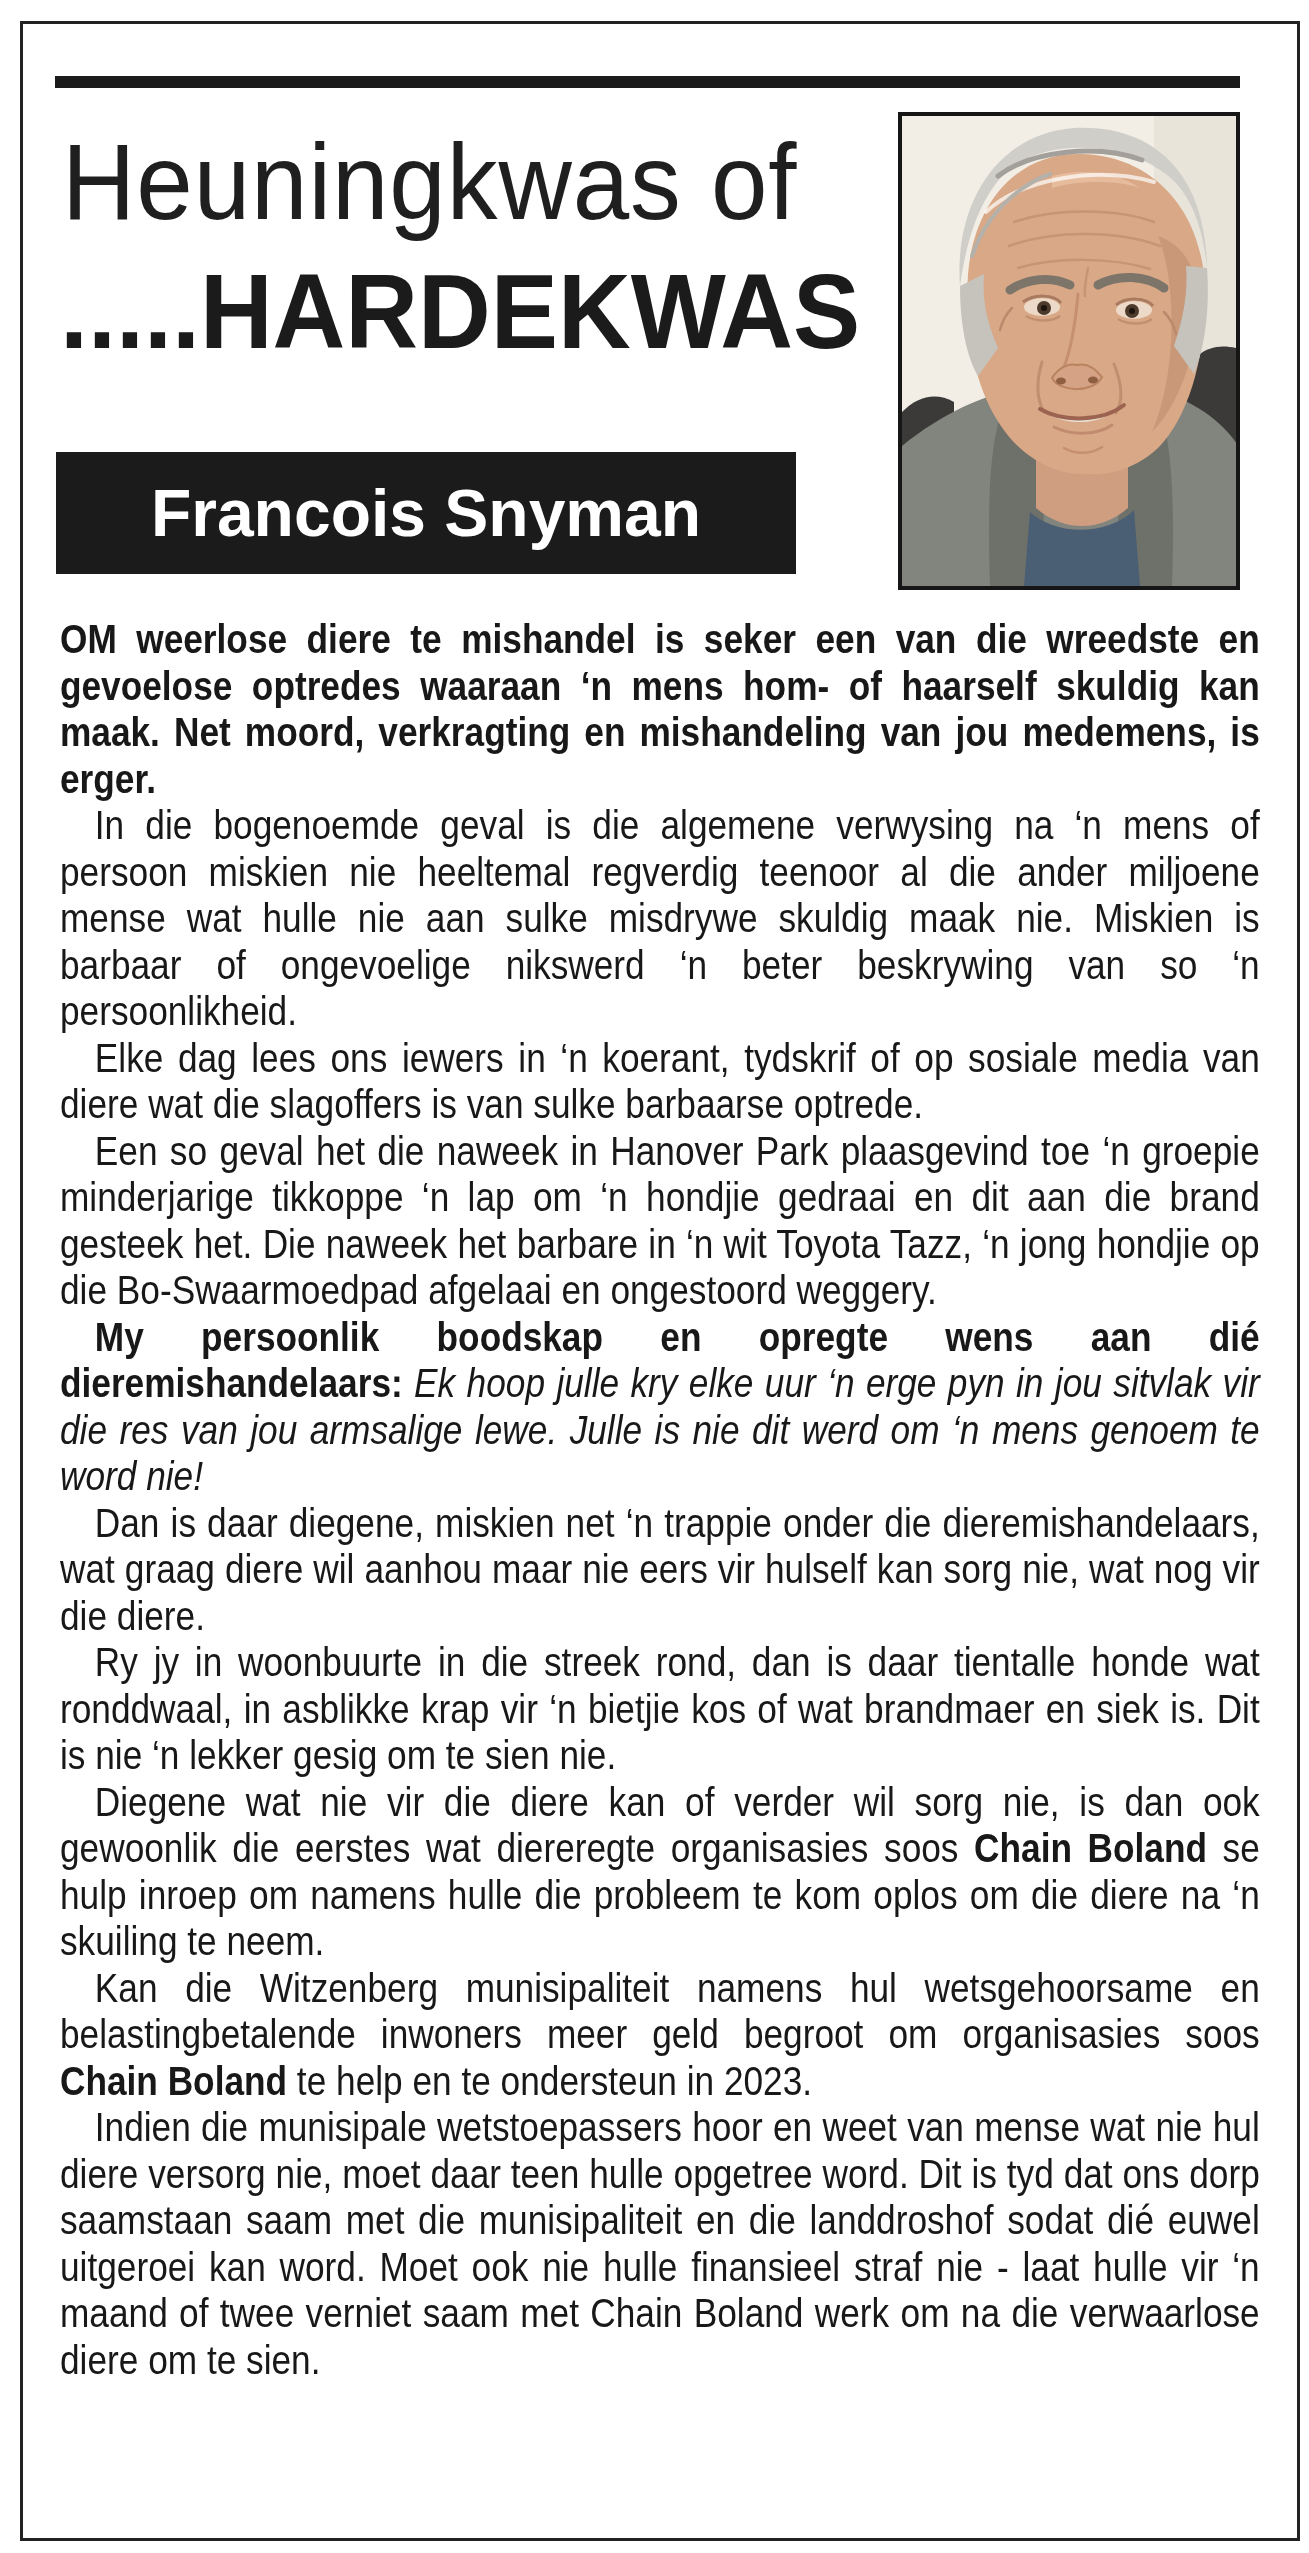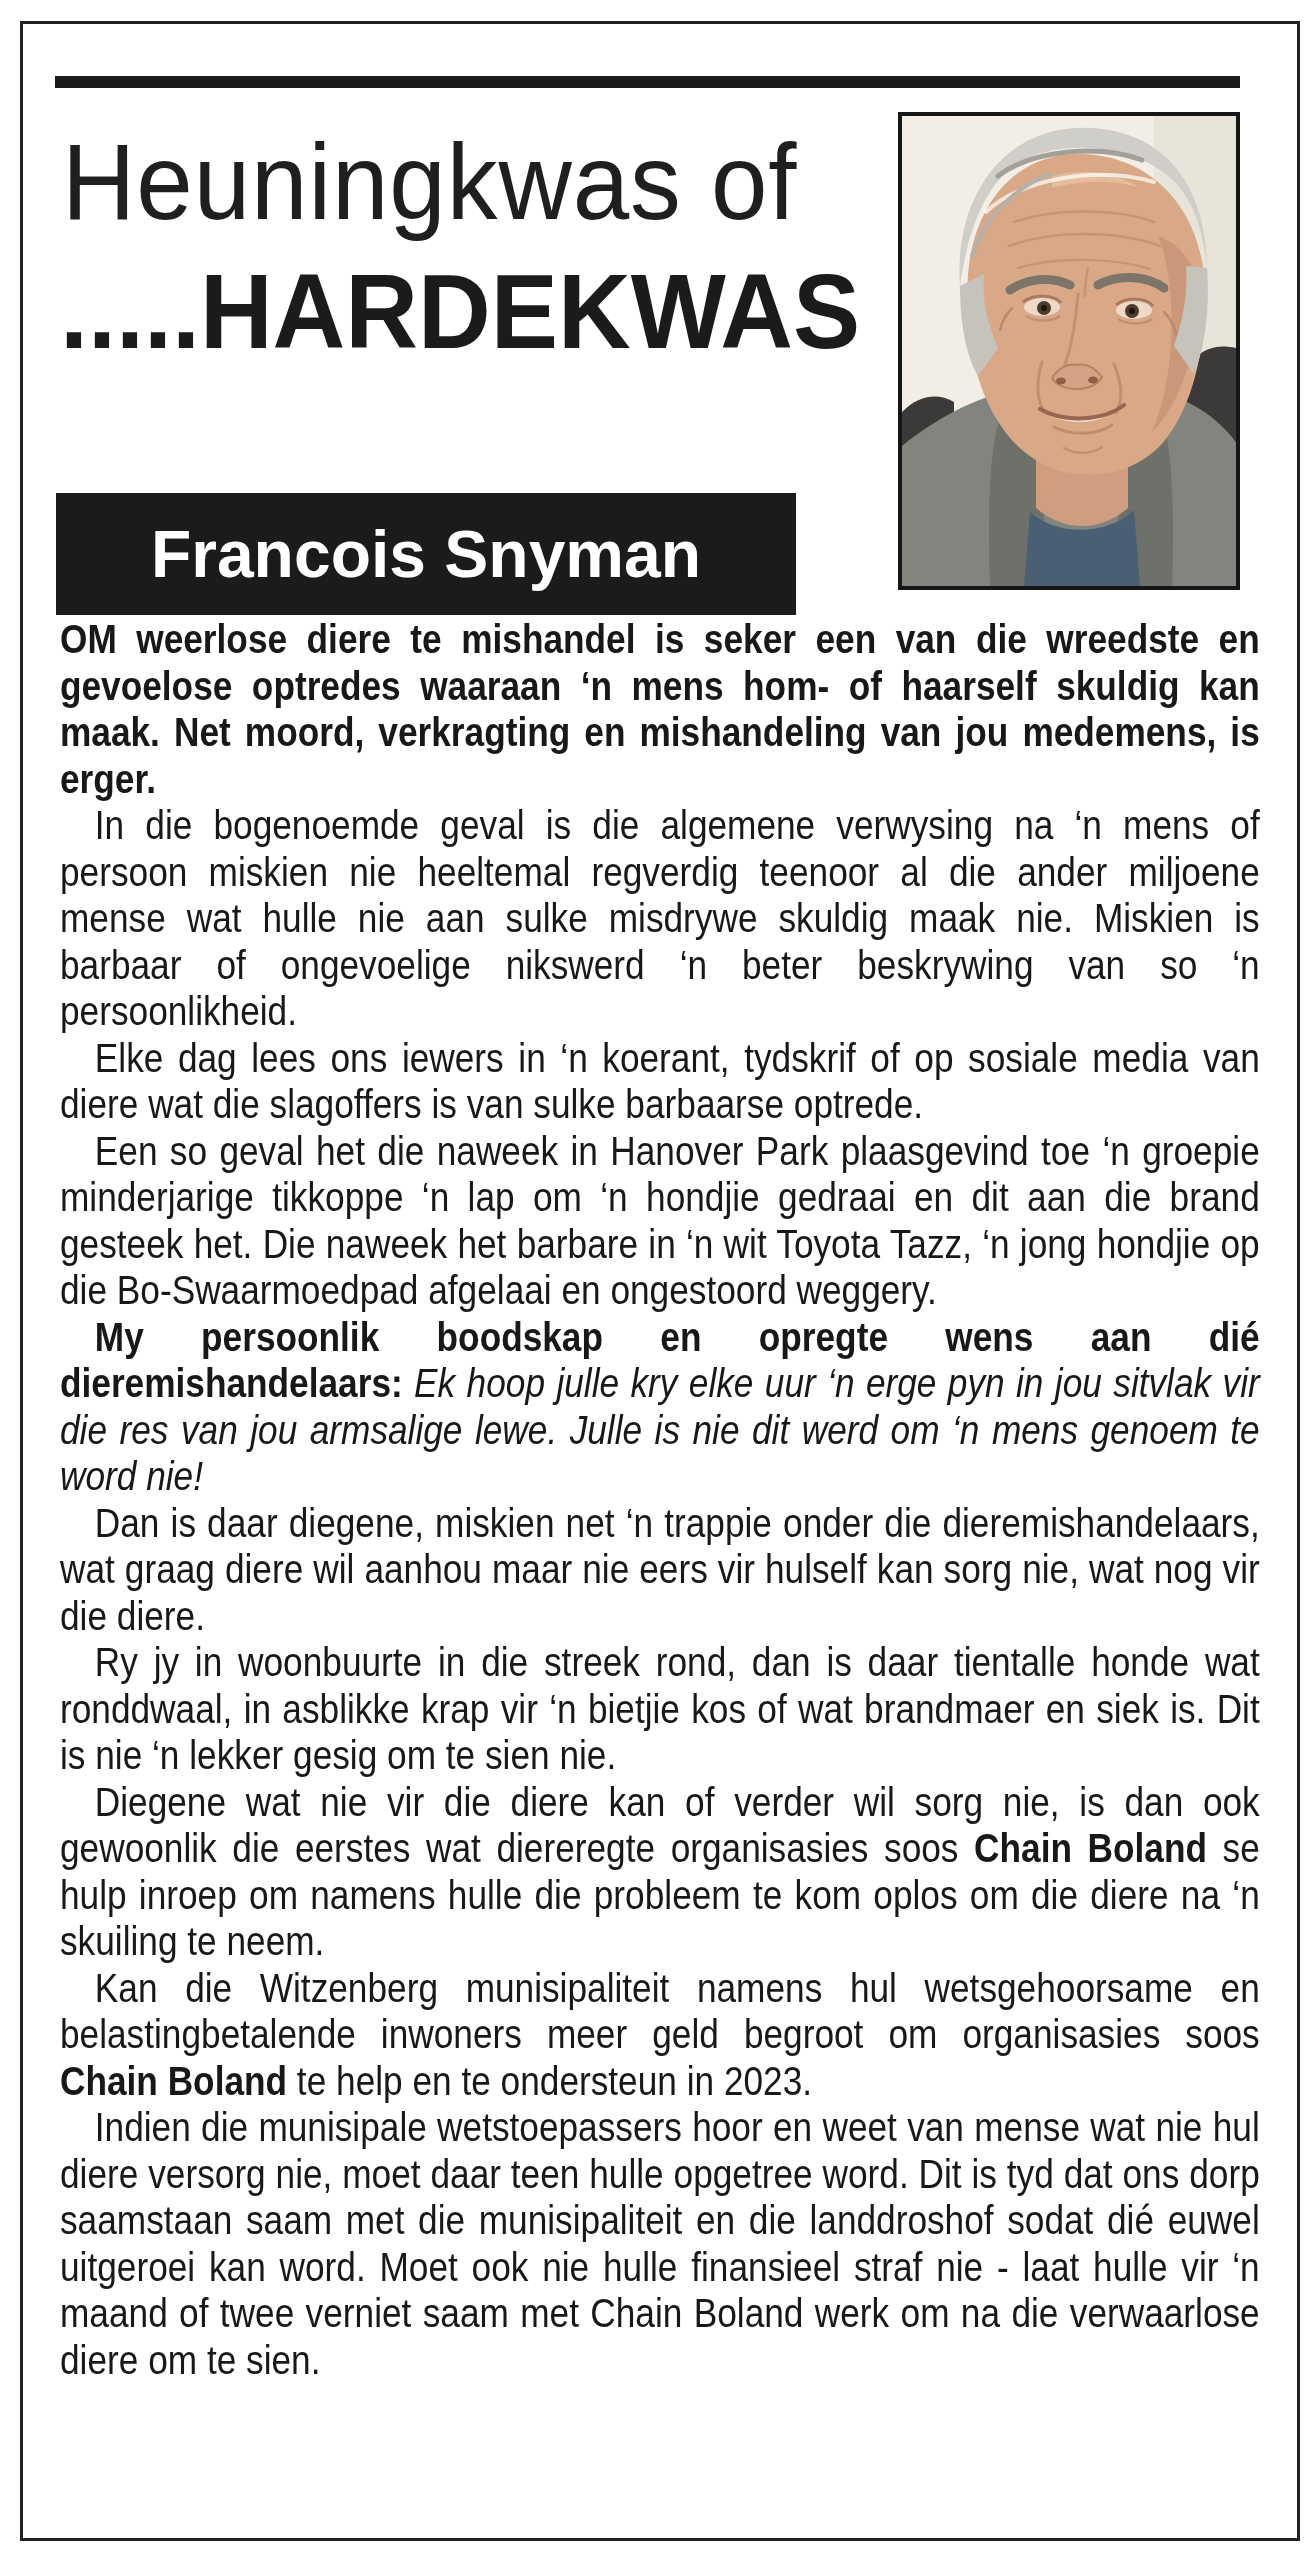--- a/index.html
+++ b/index.html
@@ -34,21 +34,21 @@
     margin:0;
     font-size:106px; line-height:1; font-weight:700;
     white-space:nowrap;
     transform:scaleX(0.95); transform-origin:left top;
     color:#1b1b1b;
   }
   .author-banner {
     position:absolute; left:56px; top:452px;
     width:740px; height:122px;
     background:#1b1b1b;
-    display:flex; align-items:center; justify-content:center;margin-top:41px;
+    display:flex; align-items:center; justify-content:center;
   }
   .author-banner .name {
     color:#ffffff; font-weight:700; font-size:66px; line-height:1;
   }
   .photo-frame {
     position:absolute; left:898px; top:112px;
     width:334px; height:470px;
     border:4px solid #161616;
     box-sizing:content-box;
     background:#f2eee5;

